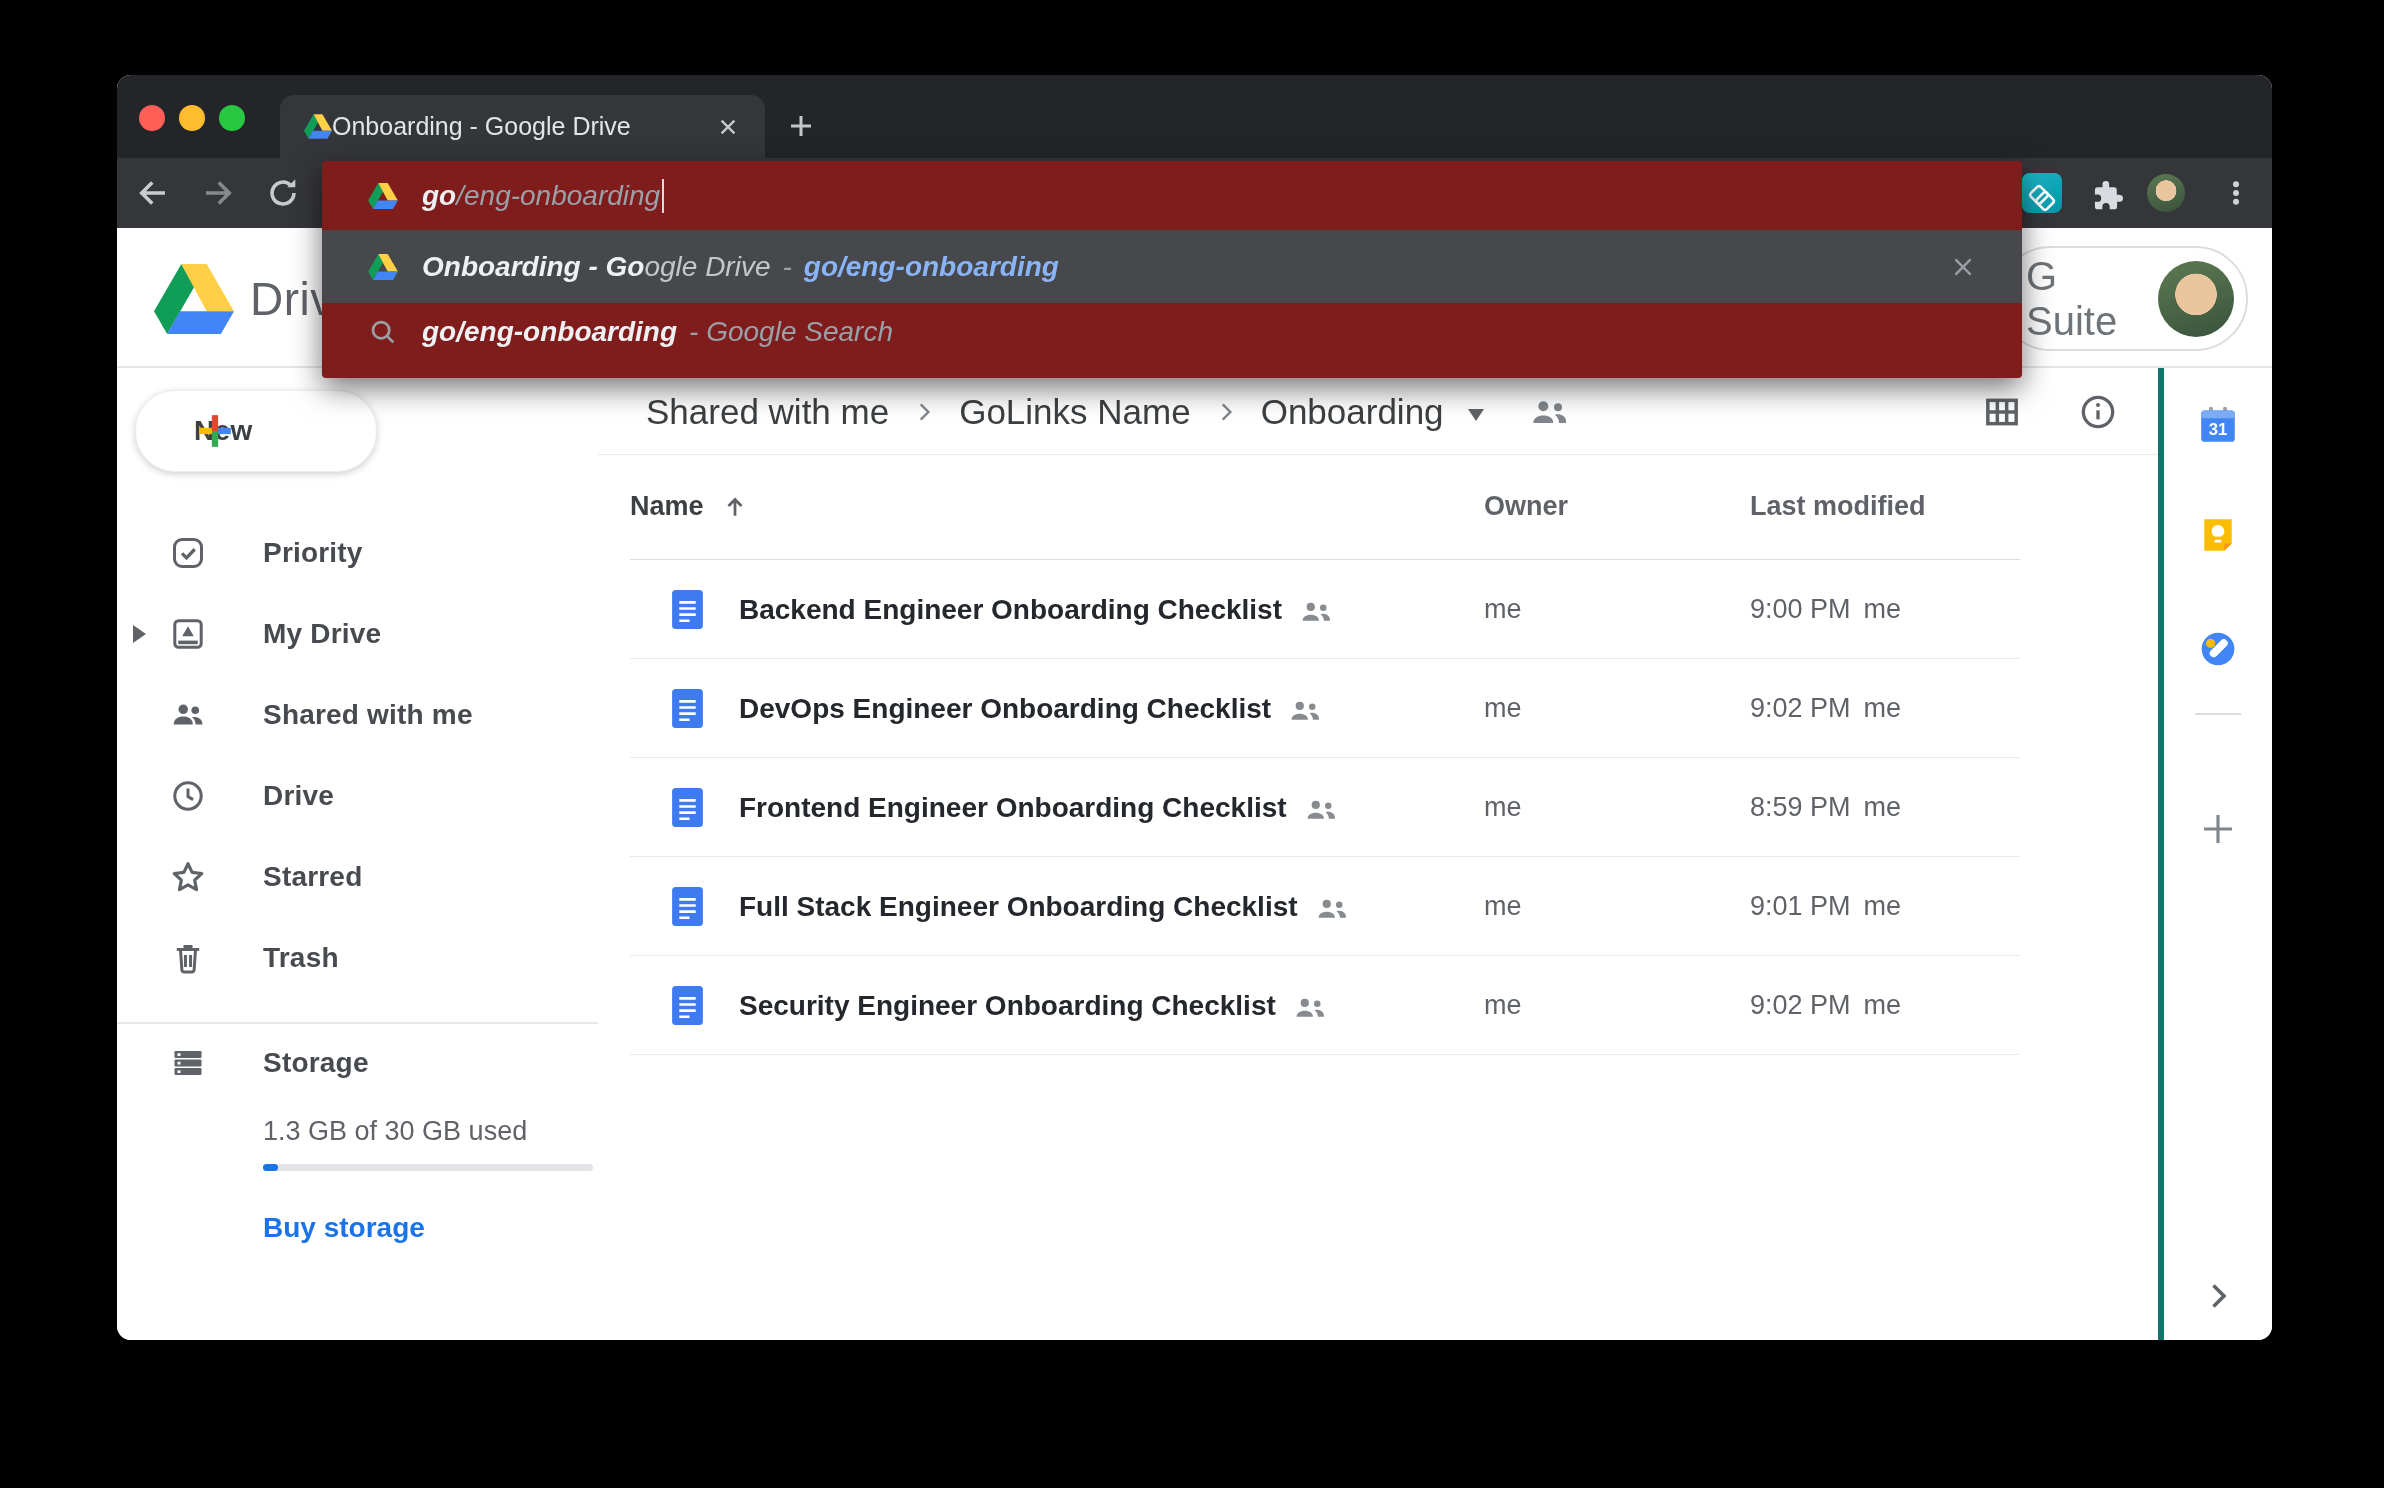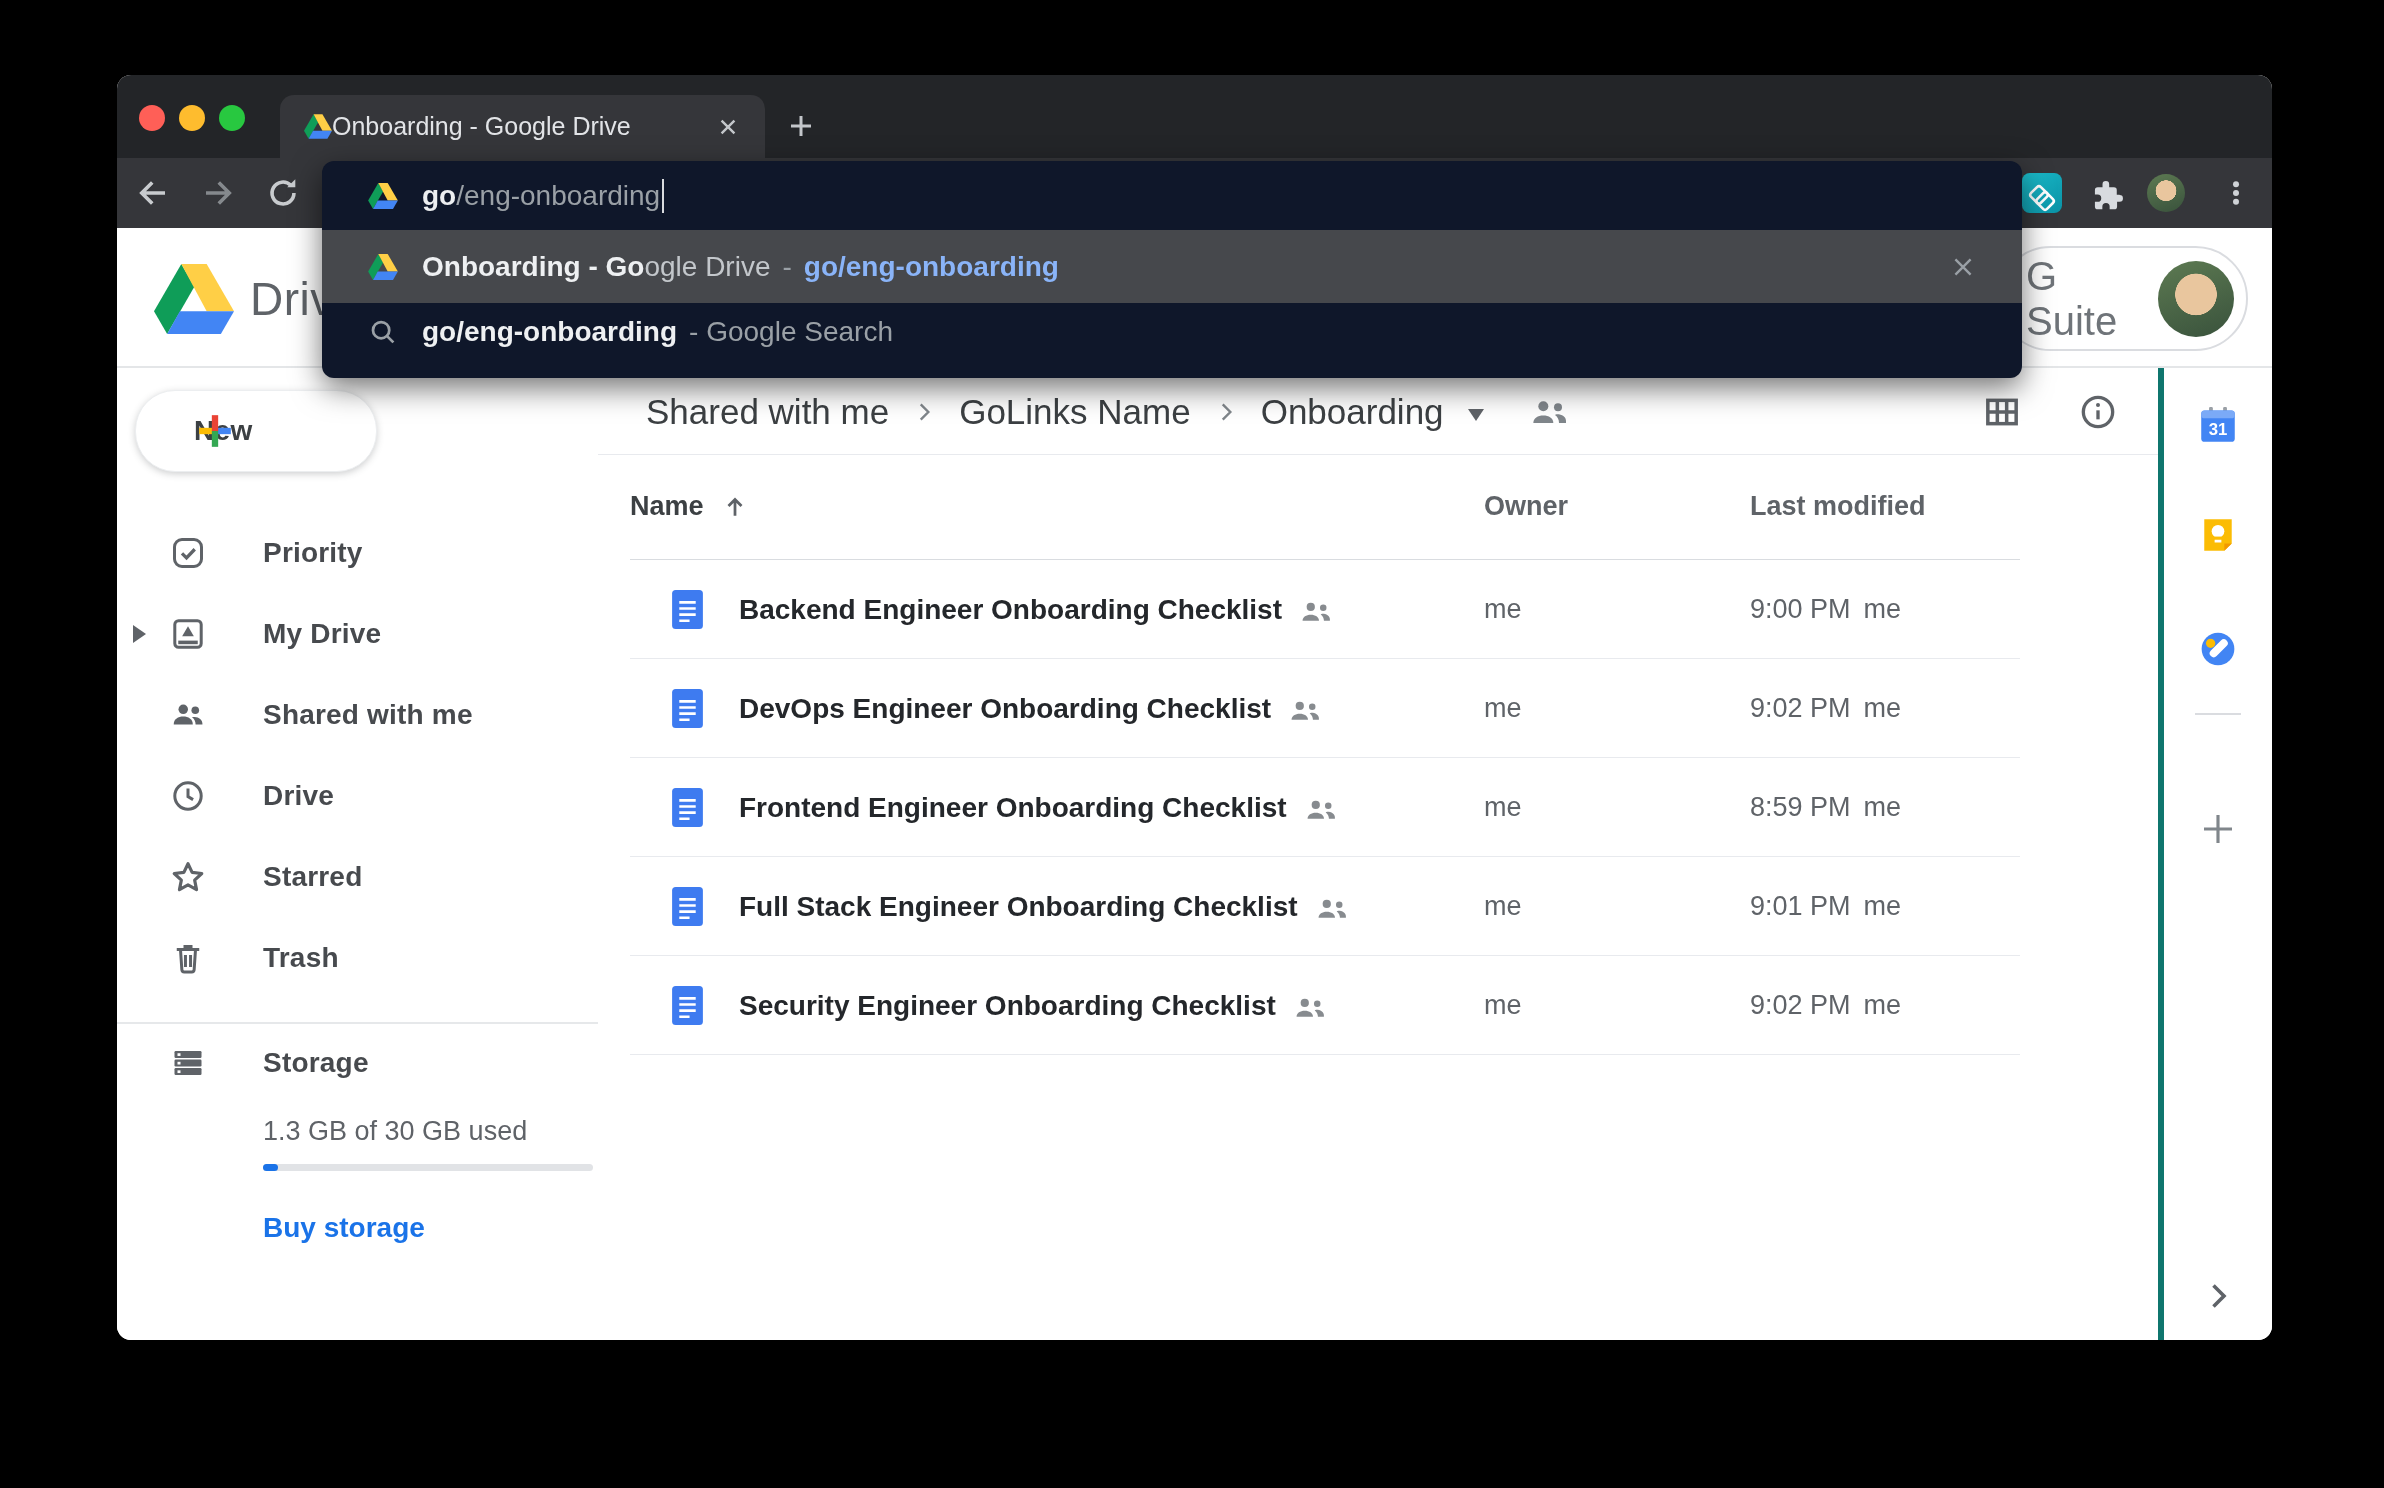--- a/index.html
+++ b/index.html
@@ -22,22 +22,22 @@
   .navbtn{position:absolute;top:14px;width:42px;height:42px;display:flex;align-items:center;justify-content:center;}
   .tool-right{position:absolute;top:14px;width:42px;height:42px;display:flex;align-items:center;justify-content:center;}
   .avatar-s{width:38px;height:38px;border-radius:50%;background:
       radial-gradient(circle at 50% 44%, #e9c69e 0 36%, rgba(0,0,0,0) 37%),
       linear-gradient(160deg,#5d7a52,#39523c);}
   .avatar-l{width:76px;height:76px;border-radius:50%;background:
       radial-gradient(circle at 50% 44%, #e9c69e 0 36%, rgba(0,0,0,0) 37%),
       linear-gradient(160deg,#5d7a52,#39523c);}
 
   
-  .dropdown{position:absolute;left:205px;top:86px;width:1700px;height:217px;background:#0f172a;
-            border-radius:12px;z-index:100;box-shadow:0 10px 30px rgba(0,0,0,.55);overflow:hidden;}
+  .dropdown{position:absolute;left:205px;top:86px;width:1700px;height:217px;background:#7f1d1d;
+            border-radius:4px;z-index:100;box-shadow:0 10px 30px rgba(0,0,0,.55);overflow:hidden;font-style:italic;}
   .o-row{position:absolute;left:0;width:100%;display:flex;align-items:center;}
   .o-url{top:0;height:69px;}
   .o-sel{top:69px;height:73px;background:#46484c;}
   .o-search{top:142px;height:58px;}
   .o-icon{position:absolute;left:46px;display:flex;}
   .o-text{position:absolute;left:100px;display:flex;align-items:center;white-space:nowrap;font-size:28px;}
   .t-typed{color:#eceef0;font-weight:600;}
   .t-comp{color:#9aa0a6;}
   .caret{width:2px;height:34px;background:#d9dbde;margin-left:2px;}
   .s-bold{color:#eef0f2;font-weight:700;}

